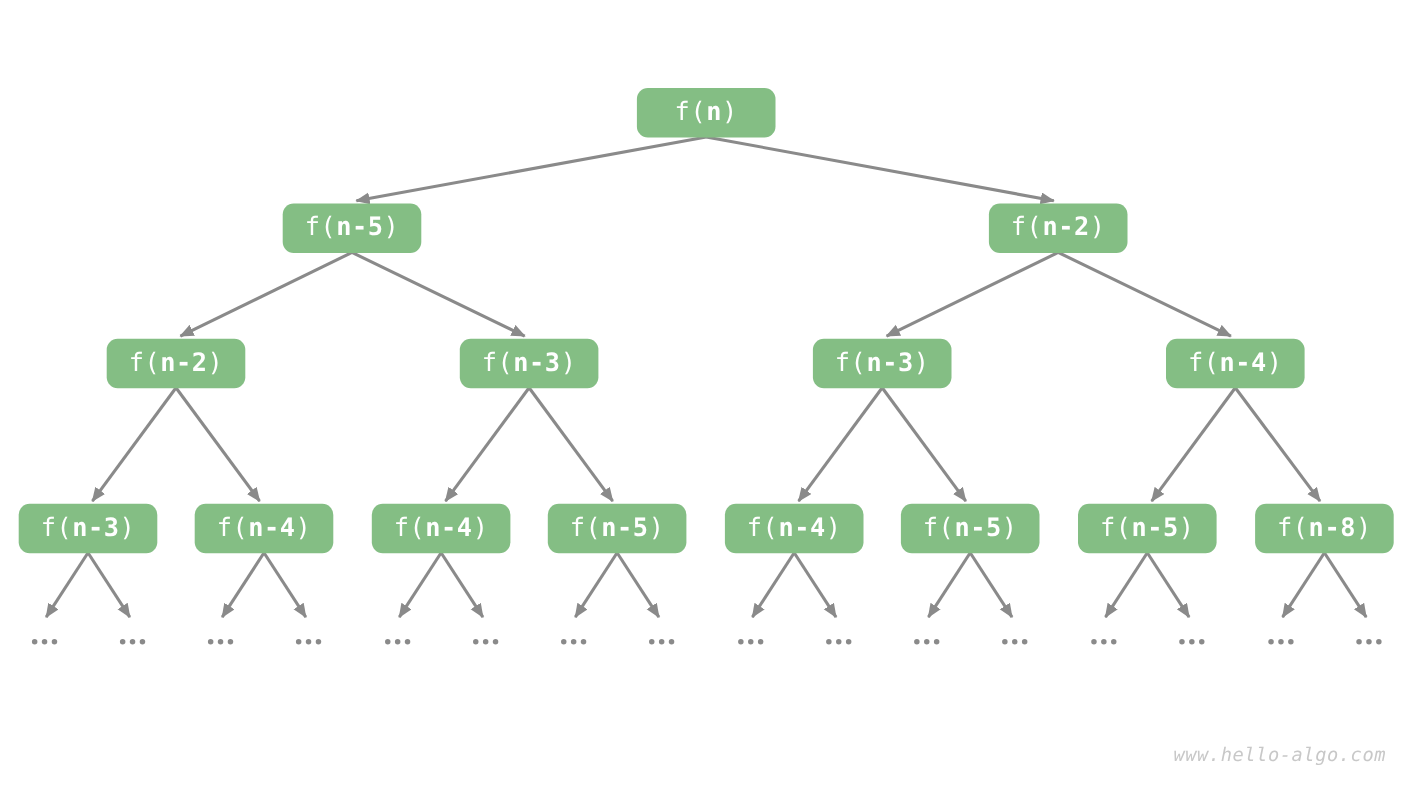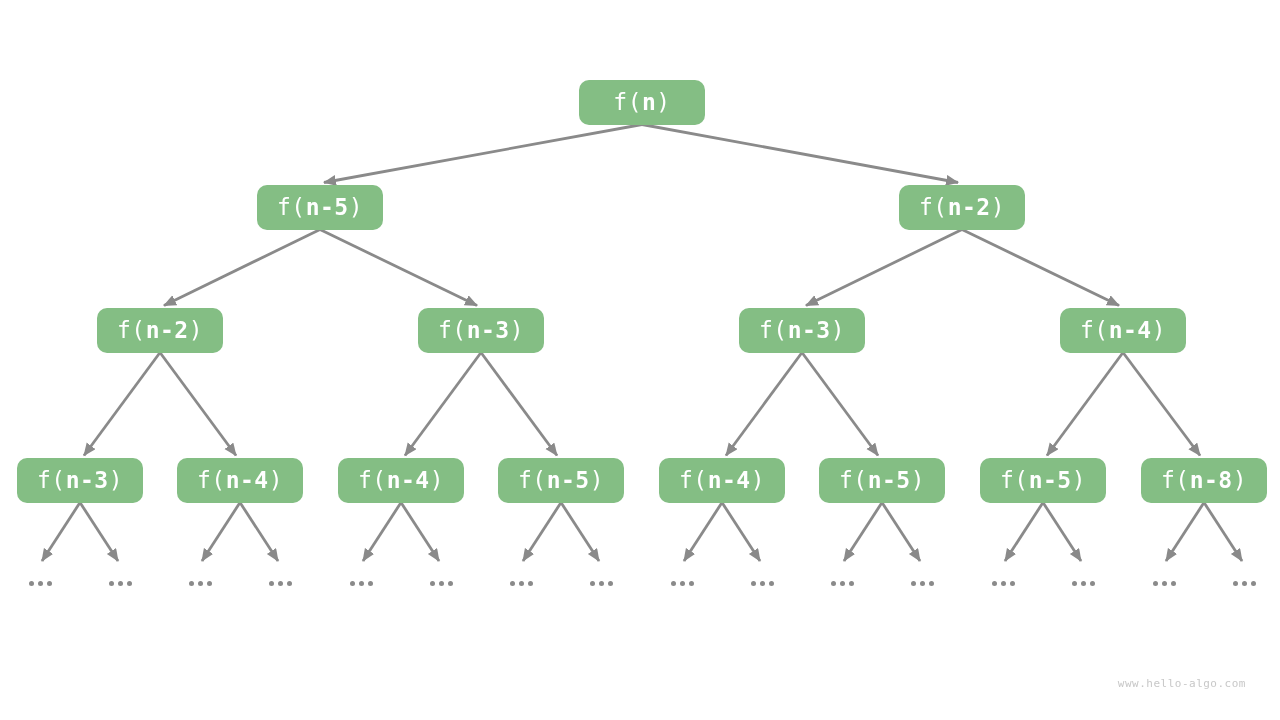--- a/index.html
+++ b/index.html
@@ -49,25 +49,26 @@
   }
   .leaf i {
     display: block;
     width: 5px;
     height: 5px;
     border-radius: 50%;
     background: var(--dot, #8a8a8a);
   }
   #watermark {
     position: absolute;
-    right: 34px;
+    right: 20px;
     top: 677px;
-    font-size: 11px;
+    font-size: 17px;
     letter-spacing: 0.5px;
     color: var(--wm, #c8c8c8);
+    font-style: italic;
   }
 </style>
 </head>
 <body>
 
 <div id="canvas" style="--bg: #ffffff; --node-fill: #84be84; --node-text: #ffffff; --dot: #8a8a8a; --wm: #c8c8c8;">
   <svg id="edges" width="1280" height="720">
     <defs>
       <marker id="arrowhead" markerUnits="userSpaceOnUse" markerWidth="14" markerHeight="12" refX="12" refY="5.5" orient="auto">
         <path d="M0,0 L13,5.5 L0,11 z" id="arrowhead-path" fill="#8a8a8a"></path>

